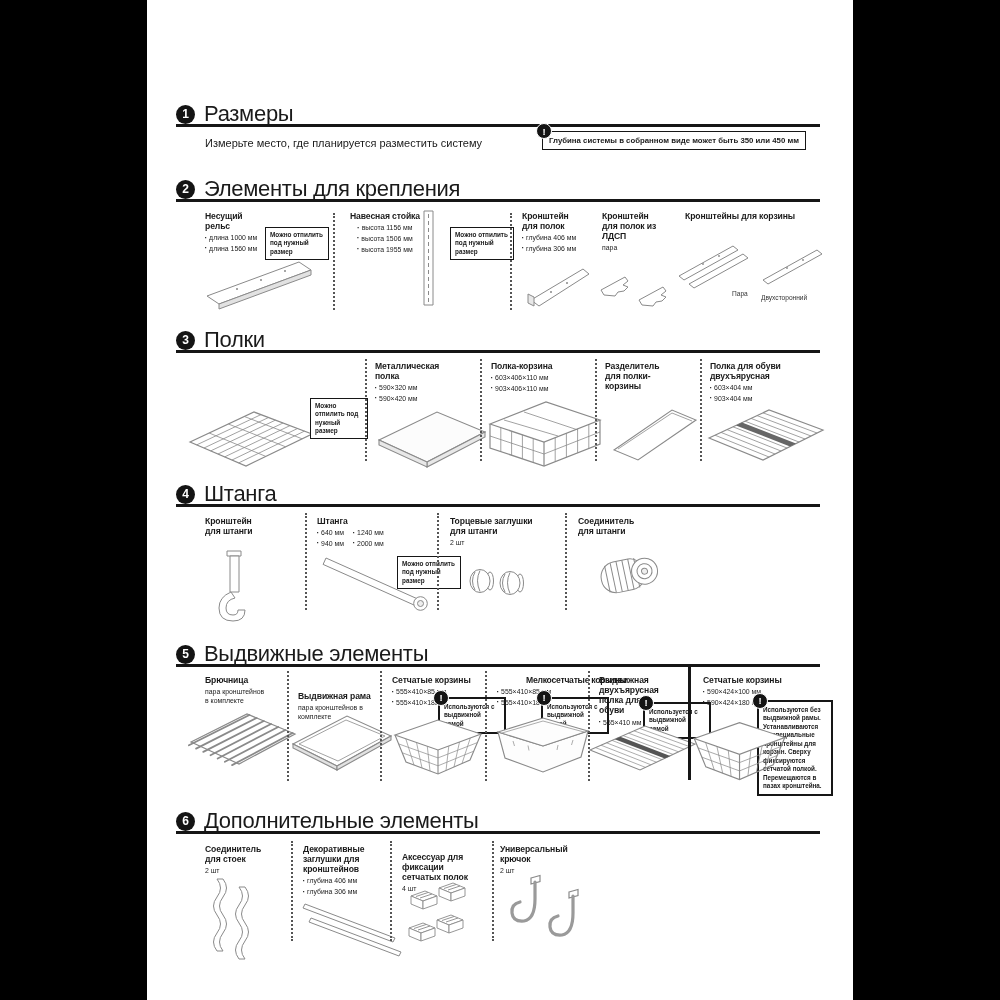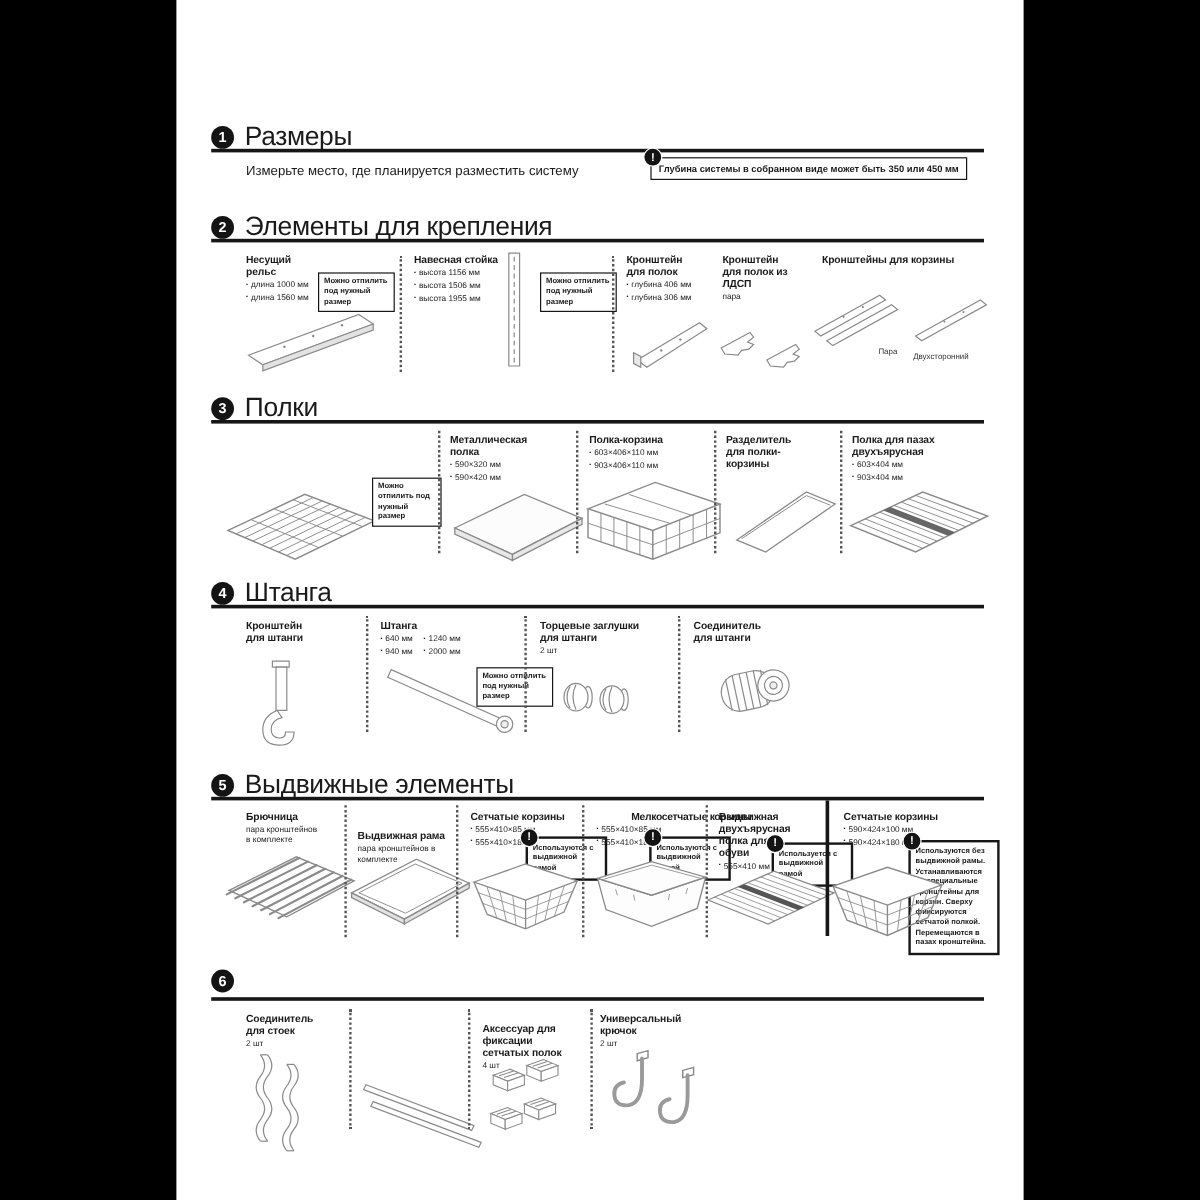--- a/index.html
+++ b/index.html
@@ -73,21 +73,21 @@
     <svg width="125" height="68" viewBox="0 0 125 68" stroke="#8a8a8a" fill="#fff" stroke-width="1">
       <polygon points="8,50 100,16 112,24 20,58"></polygon>
       <polygon points="20,58 112,24 112,29 20,63" fill="#e2e2e2"></polygon>
       <circle cx="38" cy="43" r="1" fill="#888" stroke="none"></circle>
           <circle cx="62" cy="34" r="1" fill="#888" stroke="none"></circle>
           <circle cx="86" cy="25" r="1" fill="#888" stroke="none"></circle>
     </svg>
   </div>
   <div class="abs dotsep" style="left:186px;top:213px;height:97px;"></div>
 
-  <div class="abs" style="left:198px;top:211px;width:80px;">
+  <div class="abs" style="left:198px;top:211px;width:80px;text-align:center;">
     <div class="name nw">Навесная стойка</div>
     <div class="dims">
       <div class="dim">высота 1156 мм</div>
       <div class="dim">высота 1506 мм</div>
       <div class="dim">высота 1955 мм</div>
     </div>
   </div>
   <div class="abs" style="left:270px;top:208px;">
     <svg width="22" height="100" viewBox="0 0 22 100" stroke="#8a8a8a" fill="#fff" stroke-width="1">
       <polygon points="7,3 16,3 16,97 7,97"></polygon>
@@ -214,21 +214,21 @@
   </div>
   <div class="abs" style="left:457px;top:392px;">
     <svg width="100" height="78" viewBox="0 0 100 78" stroke="#8a8a8a" fill="#fff" stroke-width="1.1">
       <polygon points="10,58 68,18 92,28 34,68"></polygon>
       <polyline points="14,57 68,21 88,29" fill="none" stroke-width="0.8"></polyline>
     </svg>
   </div>
   <div class="abs dotsep" style="left:553px;top:359px;height:102px;"></div>
 
   <div class="abs" style="left:563px;top:361px;width:78px;">
-    <div class="name">Полка для пазах двухъярусная</div>
+    <div class="name">Полка для обуви двухъярусная</div>
     <div class="dims">
       <div class="dim">603×404 мм</div>
       <div class="dim">903×404 мм</div>
     </div>
   </div>
   <div class="abs" style="left:556px;top:396px;">
     <svg width="125" height="75" viewBox="0 0 125 75" stroke="#8a8a8a" fill="none" stroke-width="0.8">
       <polygon points="6,42 66,14 120,34 60,64" fill="#fff" stroke-width="1.2"></polygon>
       <line x1="12" y1="39.2" x2="66" y2="61"></line>
           <line x1="18" y1="36.4" x2="72" y2="58"></line>
@@ -462,20 +462,21 @@
       <line x1="58.8" y1="36" x2="56" y2="60.5"></line>
           <line x1="69.5" y1="32" x2="64" y2="57"></line>
           <line x1="80.3" y1="28" x2="72" y2="53.5"></line>
       <line x1="48" y1="47.9" x2="87.4" y2="32.6"></line>
           <line x1="48" y1="55.8" x2="83.7" y2="41.2"></line>
     </svg>
   </div>
 
   <div class="abs sec-head" style="left:29px;top:808px;">
     <span class="num">6</span>
+    <span class="sec-title">Дополнительные элементы</span>
   </div>
   <div class="abs rule" style="top:831px;"></div>
 
   <div class="abs" style="left:58px;top:844px;width:54px;">
     <div class="name">Соединитель для стоек</div>
     <div class="qty">2 шт</div>
   </div>
   <div class="abs" style="left:58px;top:875px;">
     <svg width="60" height="100" viewBox="0 0 60 100" stroke="#8a8a8a" fill="none" stroke-width="1">
       <path d="M12,4 q7,9 0,18 q-7,9 0,18 q7,9 0,18 q-7,9 0,18"></path>
@@ -483,20 +484,27 @@
       <line x1="12" y1="4" x2="18" y2="4"></line>
           <line x1="12" y1="76" x2="18" y2="76"></line>
       <path d="M34,12 q7,9 0,18 q-7,9 0,18 q7,9 0,18 q-7,9 0,18"></path>
       <path d="M40,12 q7,9 0,18 q-7,9 0,18 q7,9 0,18 q-7,9 0,18"></path>
       <line x1="34" y1="12" x2="40" y2="12"></line>
           <line x1="34" y1="84" x2="40" y2="84"></line>
     </svg>
   </div>
   <div class="abs dotsep" style="left:144px;top:841px;height:100px;"></div>
 
+  <div class="abs" style="left:156px;top:844px;width:76px;">
+    <div class="name">Декоративные заглушки для кронштейнов</div>
+    <div class="dims">
+      <div class="dim">глубина 406 мм</div>
+      <div class="dim">глубина 306 мм</div>
+    </div>
+  </div>
   <div class="abs" style="left:150px;top:890px;">
     <svg width="110" height="68" viewBox="0 0 110 68" stroke="#8a8a8a" fill="#fff" stroke-width="1">
       <polygon points="8,14 98,48 96,52 6,18"></polygon>
       <polygon points="14,28 104,62 102,66 12,32"></polygon>
     </svg>
   </div>
   <div class="abs dotsep" style="left:243px;top:841px;height:100px;"></div>
 
   <div class="abs" style="left:255px;top:852px;width:76px;">
     <div class="name">Аксессуар для фиксации сетчатых полок</div>

